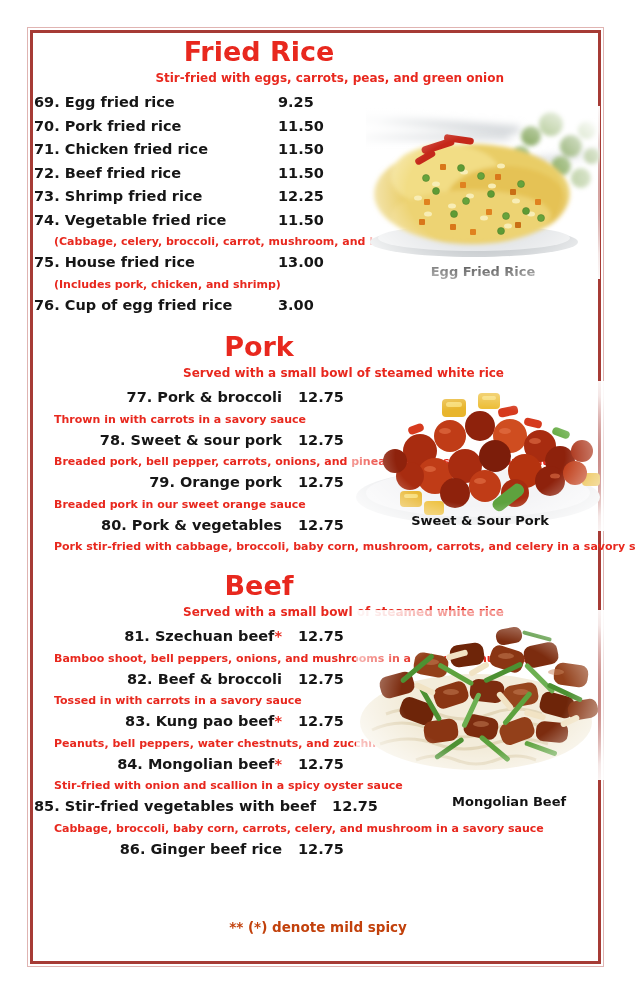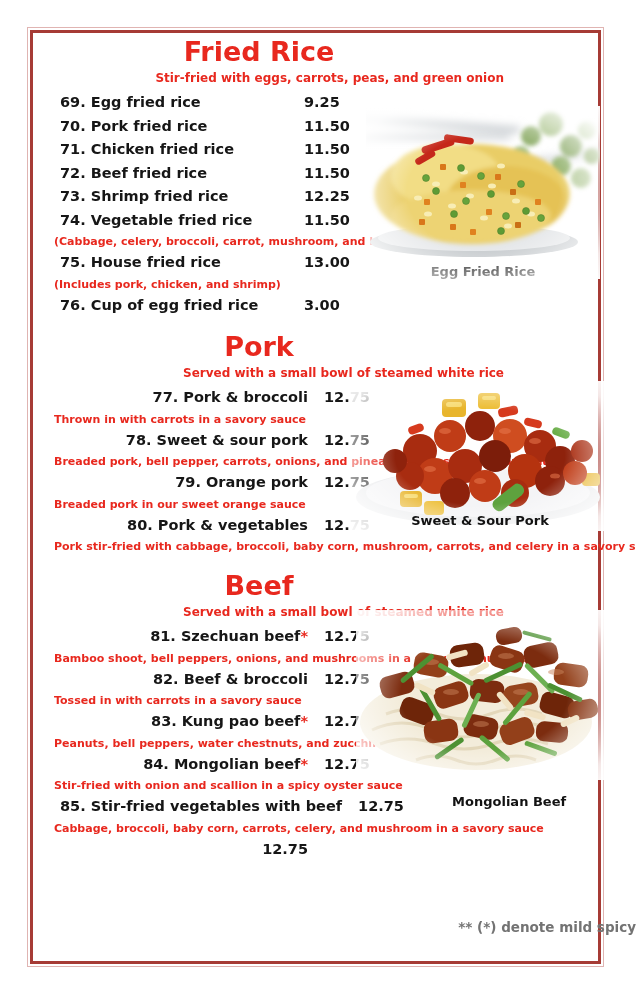--- a/index.html
+++ b/index.html
@@ -23,21 +23,21 @@
   .sec-title{
     margin:0;width:450px;text-align:center;
     color:#e8281e;font-size:27px;font-weight:bold;line-height:32px;
   }
   .sec-subtitle{
     width:470px;text-align:right;color:#e8281e;
     font-size:12px;font-weight:bold;line-height:16px;margin:2px 0 5px 0;
   }
   .row{
     display:grid;grid-template-columns:minmax(228px,max-content) max-content;
-    column-gap:16px;padding-left:26px;white-space:nowrap;
+    column-gap:16px;padding-left:0;white-space:nowrap;
     color:#161616;font-size:14.5px;font-weight:bold;line-height:23.5px;
   }
   .section:nth-of-type(2) .row,
   .section:nth-of-type(3) .row{grid-template-columns:minmax(248px,max-content) max-content;text-align:right;}
   .star{color:#e8281e;}
   .desc{
     color:#e8281e;font-size:11px;font-weight:bold;line-height:19px;
     padding-left:20px;white-space:nowrap;
   }
   
@@ -58,22 +58,22 @@
   #photo-rice{left:366px;top:106px;width:234px;}
   #photo-pork{left:350px;top:381px;width:260px;}
   #photo-pork .photo-caption{
     position:absolute;left:0;right:0;bottom:3px;margin:0;z-index:6;
   }
   #photo-beef{left:356px;top:610px;width:256px;}
   #photo-beef .photo-caption{
     position:absolute;left:50%;transform:translateX(-35%);top:176px;margin:8px;
   }
   .footer{
-    position:absolute;left:0;right:0;top:919px;text-align:right;
-    color:#737373;font-size:13.5px;font-weight:bold;z-index:1;
+    position:absolute;left:0;right:0;top:919px;text-align:center;
+    color:#c2410c;font-size:13.5px;font-weight:bold;z-index:1;
   }
 </style>
 </head>
 <body>
 
 <div class="frame-outer">
   <div class="frame-inner"></div>
 </div>
 
 <div id="menu">
@@ -166,20 +166,21 @@
     <span class="name"><span class="nm">84. Mongolian beef</span><span class="star">*</span></span>
     <span class="price">12.75</span>
   </div>
         <div class="desc">Stir-fried with onion and scallion in a spicy oyster sauce</div>
         <div class="row">
     <span class="name"><span class="nm">85. Stir-fried vegetables with beef</span><span class="star"></span></span>
     <span class="price">12.75</span>
   </div>
         <div class="desc">Cabbage, broccoli, baby corn, carrots, celery, and mushroom in a savory sauce</div>
         <div class="row">
+    <span class="name"><span class="nm">86. Ginger beef rice</span><span class="star"></span></span>
     <span class="price">12.75</span>
   </div>
       </div>
   </section>
   </div>
 
 <div class="photo" id="photo-rice">
   <svg width="234" height="154" viewBox="0 0 234 154">
     <defs>
       <filter id="b1" x="-30%" y="-30%" width="160%" height="160%">

